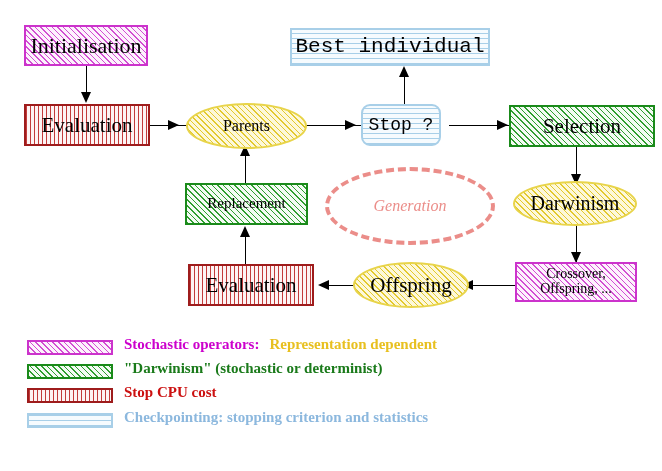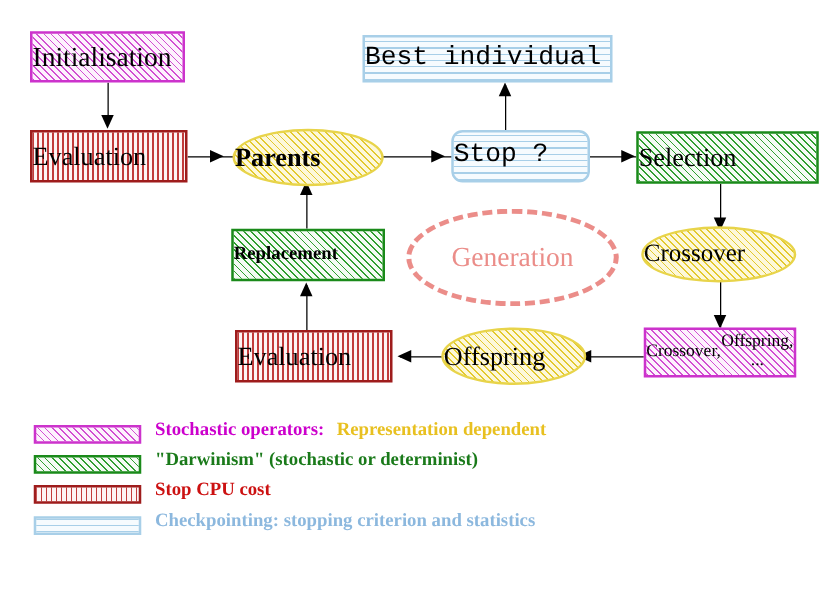--- a/index.html
+++ b/index.html
@@ -15,21 +15,21 @@
     width: 662px;
     height: 471px;
     background: #ffffff;
     overflow: hidden;
   }
   .node {
     position: absolute;
     box-sizing: border-box;
     display: flex;
     align-items: center;
-    justify-content: flex-start;
+    justify-content: center;
     text-align: center;
     color: #000000;
     line-height: 1.05;
     z-index: 3;
   }
   
   .fill-magenta {
     border: 2px solid #cc33cc;
     background-color: #fdf2fd;
     background-image: repeating-linear-gradient(45deg,
@@ -185,58 +185,58 @@
   <div class="arrow up" style="left:240px; top:145px;"></div>
 
   <div class="node fill-magenta" style="left:24px; top:25px; width:124px; height:41px; font-size:22px;">
     <span>Initialisation</span>
   </div>
 
   <div class="node fill-red" style="left:24px; top:104px; width:126px; height:42px; font-size:21px;">
     <span>Evaluation</span>
   </div>
 
-  <div class="node fill-yellow ellipse" style="left:186px; top:103px; width:121px; height:46px; font-size:21px;font-weight:bold;">
+  <div class="node fill-yellow ellipse" style="left:186px; top:103px; width:121px; height:46px; font-size:16px;">
     <span>Parents</span>
   </div>
 
   <div class="node fill-blue" style="left:290px; top:28px; width:200px; height:38px; font-size:21px;">
     <span>Best individual</span>
   </div>
 
-  <div class="node fill-blue rounded" style="left:361px; top:104px; width:111px; height:42px; font-size:21px;">
+  <div class="node fill-blue rounded" style="left:361px; top:104px; width:80px; height:42px; font-size:18px;">
     <span>Stop ?</span>
   </div>
 
   <div class="node fill-green" style="left:509px; top:105px; width:146px; height:42px; font-size:21px;">
     <span>Selection</span>
   </div>
 
   <div class="node fill-yellow ellipse" style="left:513px; top:181px; width:124px; height:45px; font-size:20px;">
-    <span>Crossover</span>
-  </div>
-
-  <div class="node fill-magenta" style="left:515px; top:262px; width:122px; height:40px; font-size:14px; flex-direction:row;">
+    <span>Darwinism</span>
+  </div>
+
+  <div class="node fill-magenta" style="left:515px; top:262px; width:122px; height:40px; font-size:14px; flex-direction:column;">
     <span>Crossover,</span>
     <span>Offspring, ...</span>
   </div>
 
   <div class="node fill-yellow ellipse" style="left:353px; top:262px; width:116px; height:46px; font-size:21px;">
     <span>Offspring</span>
   </div>
 
   <div class="node fill-red" style="left:188px; top:264px; width:126px; height:42px; font-size:21px;">
     <span>Evaluation</span>
   </div>
 
-  <div class="node fill-green" style="left:185px; top:183px; width:123px; height:42px; font-size:15px;font-weight:bold;">
+  <div class="node fill-green" style="left:185px; top:183px; width:123px; height:42px; font-size:15px;">
     <span>Replacement</span>
   </div>
 
-  <div class="dashed-ellipse" style="left:325px; top:167px; width:170px; height:78px; font-size:22px;">
+  <div class="dashed-ellipse" style="left:325px; top:167px; width:170px; height:78px; font-size:16px;font-style:italic;">
     <span>Generation</span>
   </div>
 
   <div class="legend">
 
     <div class="legend-row">
       <div class="legend-swatch fill-magenta" style="top:4px;"></div>
       <div class="legend-text t-magenta" style="top:0px;">
         <span>Stochastic operators:</span><span class="alt">Representation dependent</span>
       </div>

